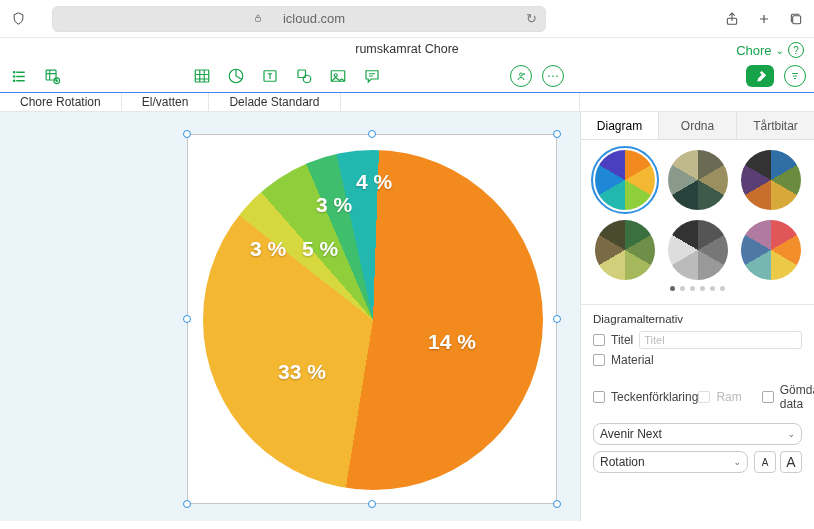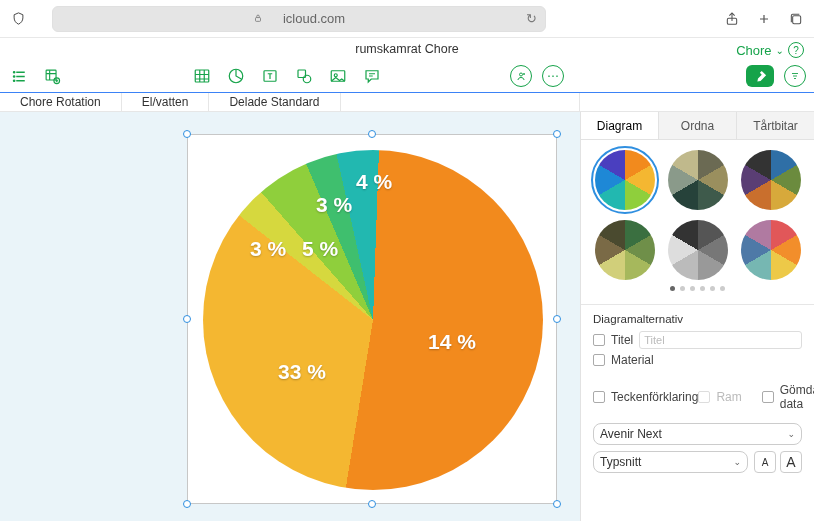--- a/index.html
+++ b/index.html
@@ -319,21 +319,21 @@
     </div>
 
     <div class="font-row">
       <div class="select font-main">
         <span>Avenir Next</span>
           <span class="caret">⌄</span>
       </div>
     </div>
     <div class="font-row">
       <div class="select" style="flex:1">
-        <span>Typsnitt</span>
+        <span>Rotation</span>
           <span class="caret">⌄</span>
       </div>
       <div class="size-btns">
         <div class="size-btn small">
             <span>A</span>
           </div>
         <div class="size-btn big">
             <span>A</span>
           </div>
       </div>

